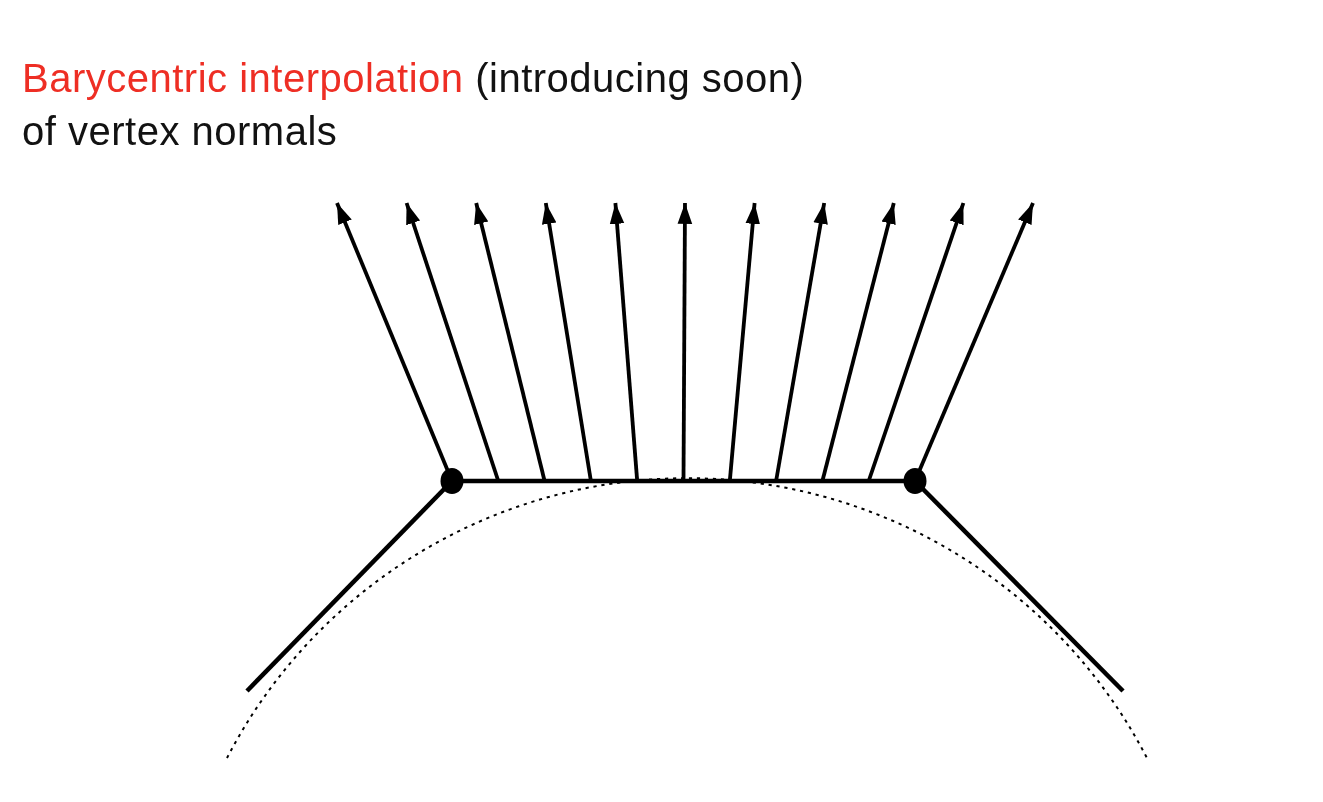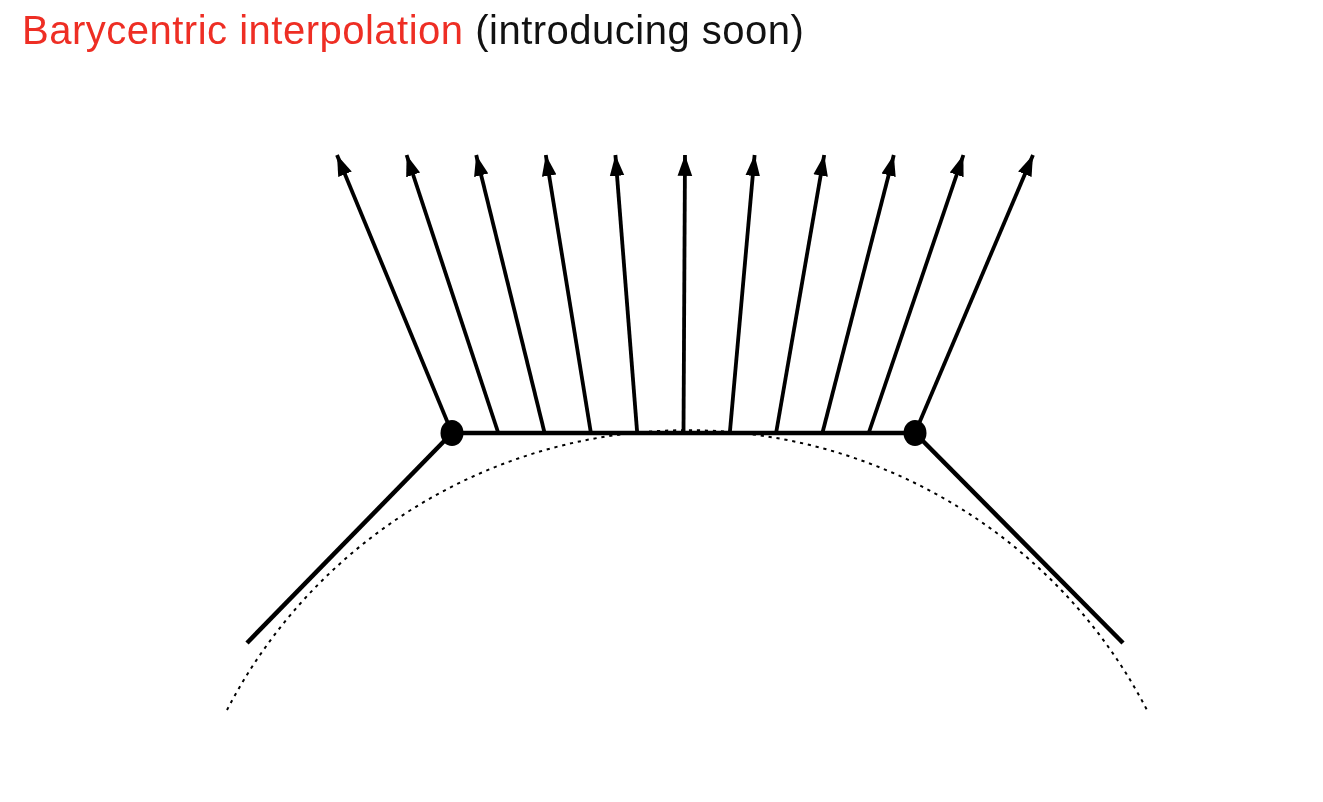--- a/index.html
+++ b/index.html
@@ -12,20 +12,21 @@
     height: 802px;
     position: relative;
     overflow: hidden;
     font-family: "Liberation Sans", "DejaVu Sans", sans-serif;
     color: #111111;
   }
   .slide {
     position: absolute;
     inset: 0;
     background: #ffffff;
+    margin-top: 48px;
   }
   .title-block {
     position: absolute;
     left: 22px;
     top: 4px;
     font-size: 40px;
     line-height: 53px;
     letter-spacing: 0.5px;
     color: #121212;
     white-space: nowrap;
@@ -49,20 +50,21 @@
 </style>
 </head>
 <body>
 
 <div class="slide">
 
   <div class="title-block">
     <div>
       <span class="accent">Barycentric interpolation</span><span> (introducing soon)</span>
     </div>
+    <div>of vertex normals</div>
   </div>
 
   <svg id="diagram-svg" width="1323" height="802" viewBox="0 0 1323 802" xmlns="http://www.w3.org/2000/svg">
       <defs>
         <marker id="ah" viewBox="0 0 10 10" refX="10" refY="5" markerWidth="5.5" markerHeight="5.5" orient="auto-start-reverse">
           <path d="M0,1.5 L10,5 L0,8.5 Z" fill="#000000"></path>
         </marker>
       </defs>
       <path d="M 227 710 A 518 518 0 0 1 1148 712" fill="none" stroke="#000000" stroke-width="2" stroke-dasharray="3.2 4.8"></path>
       <line x1="452" y1="433" x2="247" y2="643" stroke="#000000" stroke-width="4.5"></line>

